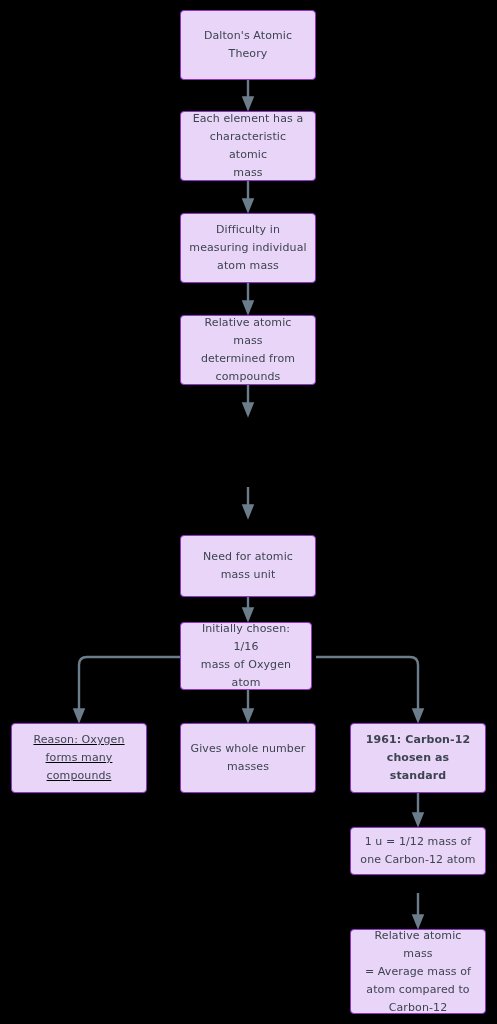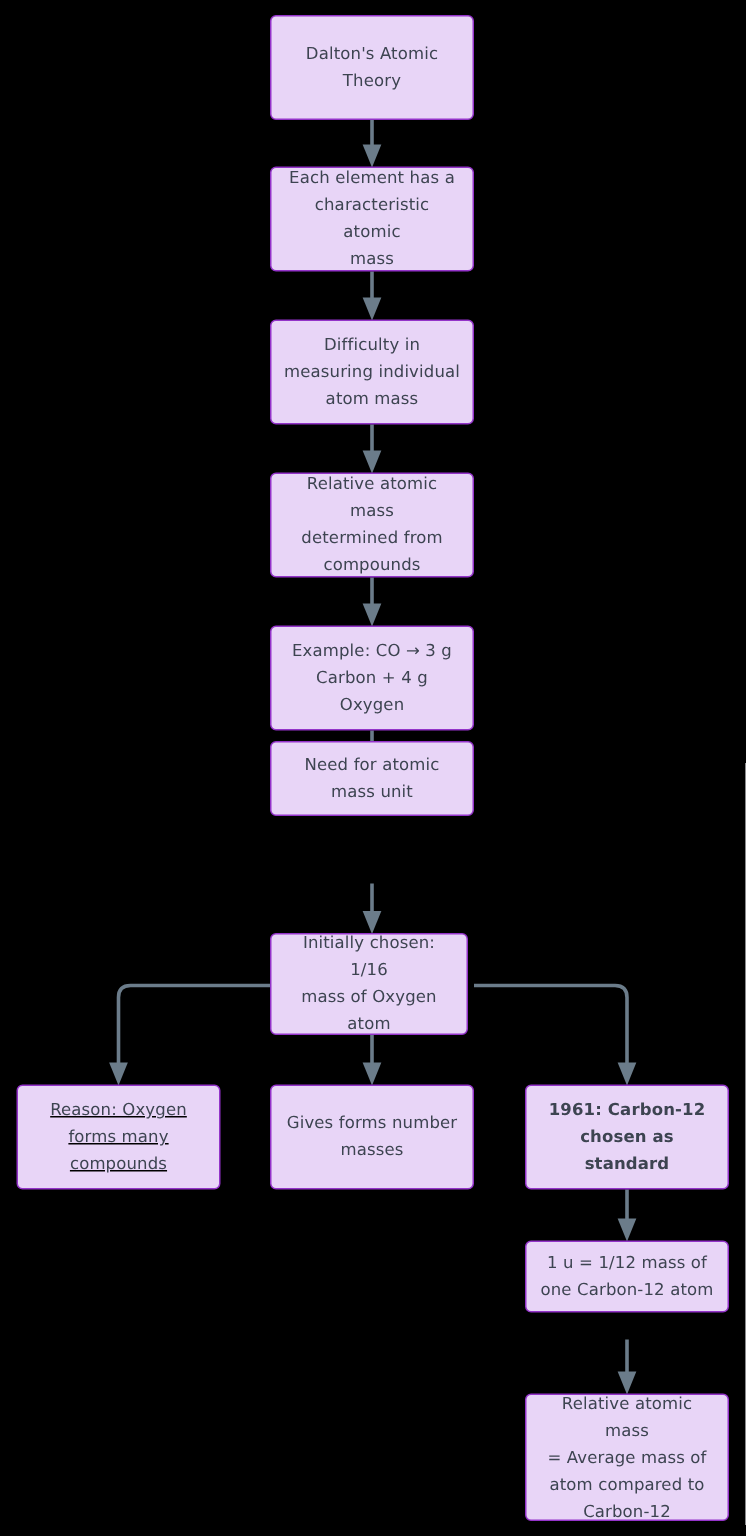--- a/index.html
+++ b/index.html
@@ -96,43 +96,39 @@
 measuring individual
 atom mass</span>
   </div>
 
   <div class="node" style="left:180px; top:315px; width:136px; height:70px;">
     <span class="node-label">Relative atomic mass
 determined from
 compounds</span>
   </div>
 
-  <div class="node" style="left:180px; top:417px; width:136px; height:70px;">
-    <span class="node-label">Example: CO → 3 g
-Carbon + 4 g Oxygen</span>
-  </div>
 
-  <div class="node" style="left:180px; top:494px; width:136px; height:50px;align-items:center;">
+  <div class="node" style="left:180px; top:535px; width:136px; height:62px;align-items:center;">
     <span class="node-label">Need for atomic
 mass unit</span>
   </div>
 
   <div class="node" style="left:180px; top:622px; width:132px; height:68px;">
     <span class="node-label">Initially chosen: 1/16
 mass of Oxygen atom</span>
   </div>
 
   <div class="node" style="left:11px; top:723px; width:136px; height:70px;text-decoration:underline;">
     <span class="node-label">Reason: Oxygen
 forms many
 compounds</span>
   </div>
 
   <div class="node" style="left:180px; top:723px; width:136px; height:70px;">
-    <span class="node-label">Gives forms number
+    <span class="node-label">Gives whole number
 masses</span>
   </div>
 
   <div class="node" style="left:350px; top:723px; width:136px; height:70px;font-weight:bold;">
     <span class="node-label">1961: Carbon-12
 chosen as standard</span>
   </div>
 
   <div class="node" style="left:350px; top:827px; width:136px; height:48px;">
     <span class="node-label">1 u = 1/12 mass of

